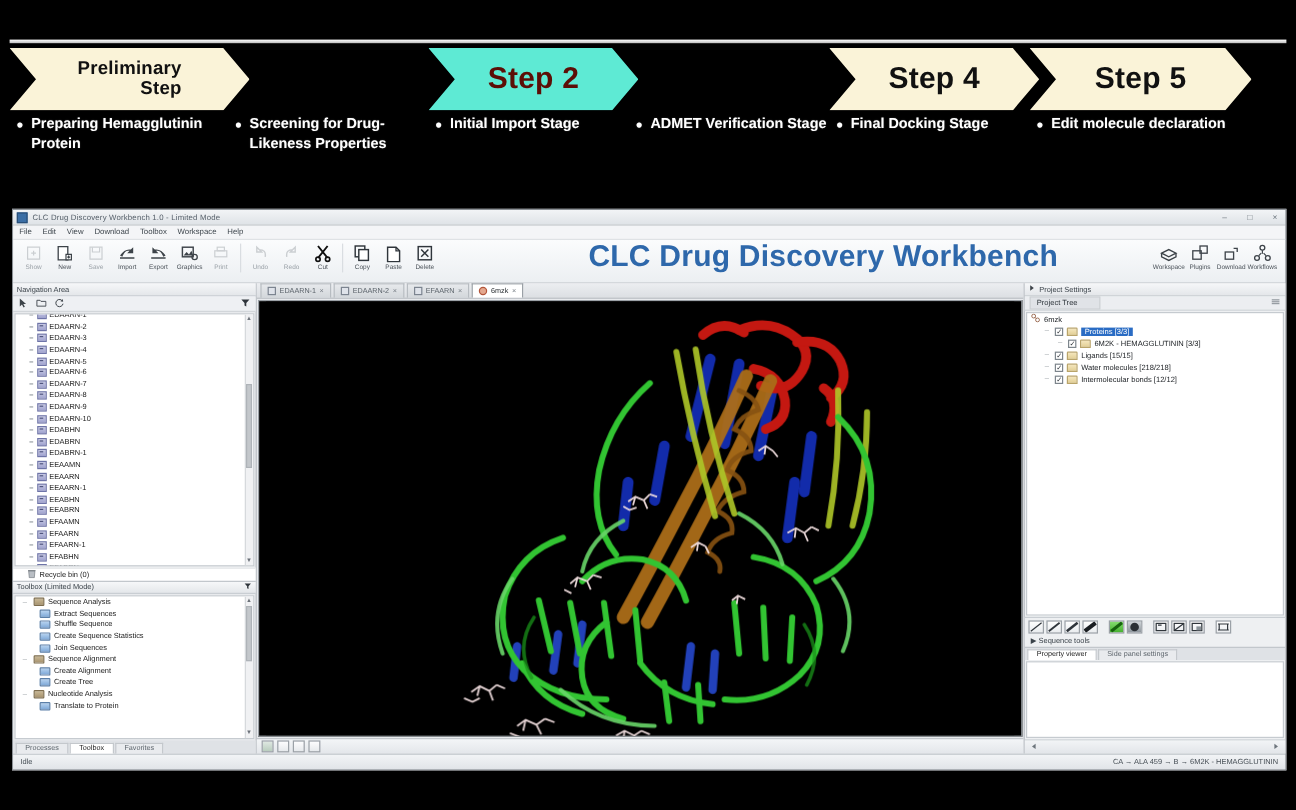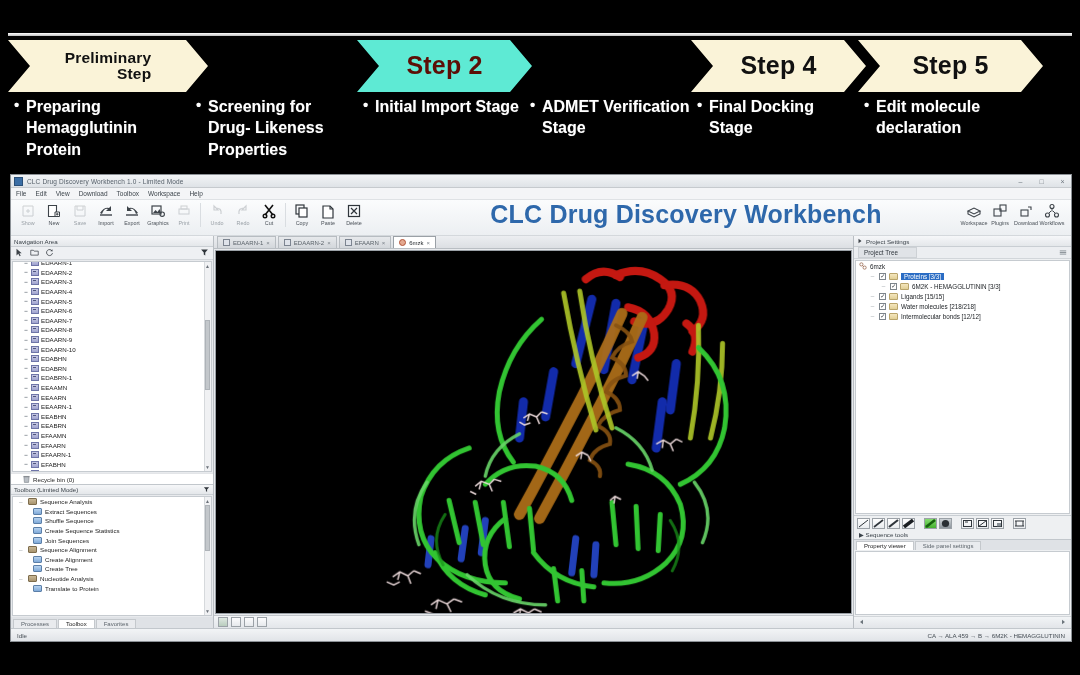--- a/index.html
+++ b/index.html
@@ -25,21 +25,21 @@
   }
   .chev.first { clip-path: polygon(0 0, calc(100% - 22px) 0, 100% 50%, calc(100% - 22px) 100%, 0 100%, 22px 50%); }
   .chev.active { background: #5eead4; color: #3a0502; }
   .chev-label { font-weight: bold; line-height: 1.02; text-align: center; letter-spacing: .2px; }
   .chev-label.small { font-size: 15.5px; text-align: right; }
   .chev-label.big { font-size: 25px; }
   .chev-label.big.red { color: #5c0e06; }
 
   .bullets { position: absolute; top: 96px; height: 76px; color: #fff; }
   .bullet {
-    font-size: 16px; font-weight: bold; line-height: 1.33;
+    font-size: 12px; font-weight: bold; line-height: 1.33;
     position: relative; padding-left: 12px; color: #ffffff;
     text-shadow: 0 0 1px rgba(255,255,255,.35);
   }
   .bullet::before {
     content: "\2022"; position: absolute; left: 0; top: -1px; font-size: 15px;
   }
 
   
   #app {
     position: absolute; left: 10px; top: 174px; width: 1062px; height: 468px;

